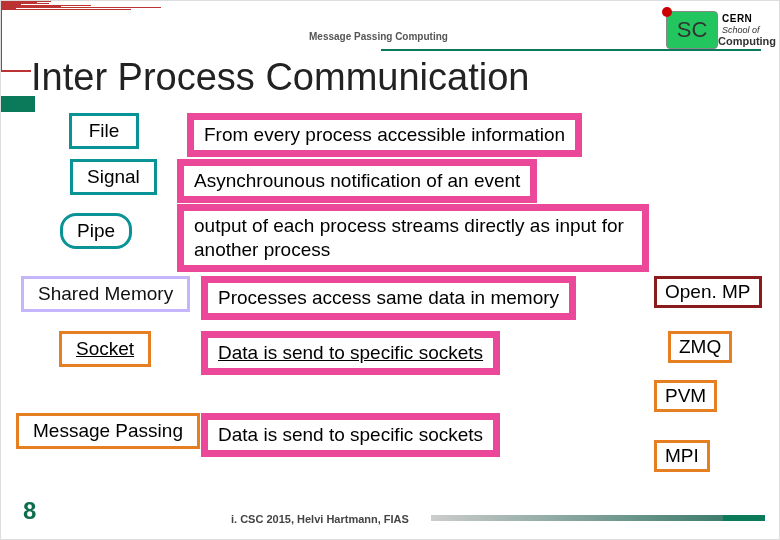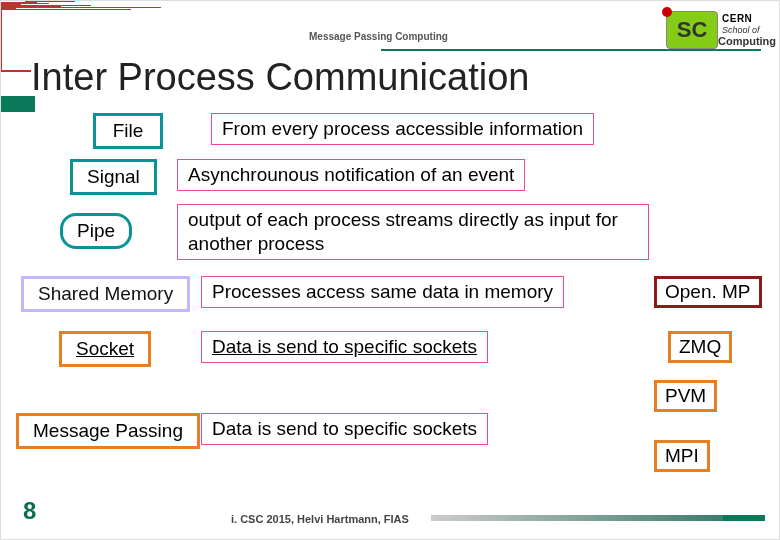--- a/index.html
+++ b/index.html
@@ -1,42 +1,42 @@
 <!DOCTYPE html>
 <html><head>
 <meta charset="utf-8">
 <style>
   * { box-sizing: border-box; margin: 0; padding: 0; }
   body { width: 780px; height: 540px; font-family: Arial, Helvetica, sans-serif; background: #fff; position: relative; overflow: hidden; }
   .slide { width: 780px; height: 540px; border: 1px solid #ddd; position: relative; }
   .top-line { position: absolute; top: 48px; left: 380px; width: 380px; height: 2px; background: #0a7a5a; }
   .header-label { position: absolute; top: 30px; left: 308px; font-size: 10px; font-weight: bold; color: #555; }
   .logo { position: absolute; top: 10px; right: 18px; width: 95px; height: 55px; }
-  .logo .big { position: absolute; top: 0; left: 0; width: 52px; height: 38px; border: 1px solid #888; border-radius: 4px; background: #84cc16; display: flex; align-items: center; justify-content: center; font-weight: bold; font-size: 22px; color: #333; }
+  .logo .big { position: absolute; top: 0; left: 0; width: 52px; height: 38px; border: 1px solid #888; border-radius: 4px; background: #22c55e; display: flex; align-items: center; justify-content: center; font-weight: normal; font-size: 22px; color: #333; }
   .logo .dot { position: absolute; top: -4px; left: -4px; width: 10px; height: 10px; background: #c00; border-radius: 50%; }
   .logo .cern { position: absolute; top: 2px; left: 56px; font-size: 10px; font-weight: bold; letter-spacing: 0.5px; }
   .logo .school { position: absolute; top: 14px; left: 56px; font-size: 9px; font-style: italic; color: #333; }
   .logo .computing { position: absolute; top: 24px; left: 52px; font-size: 11px; font-weight: bold; color: #333; }
   .title { position: absolute; top: 55px; left: 30px; font-size: 38px; color: #222; }
   .green-bar { position: absolute; left: 0; top: 95px; width: 34px; height: 16px; background: #0a7a5a; }
   .row { position: absolute; display: flex; align-items: center; }
   .label-box { padding: 4px 14px; font-size: 19px; text-align: center; min-width: 70px; }
-  .desc-box { border: 1px solid #ec4899; padding: 3px 10px; font-size: 19px; line-height: 1.25; }
+  .desc-box { border: 7px solid #ec4899; padding: 3px 10px; font-size: 19px; line-height: 1.25; }
   .connector { background: #b33; height: 1px; }
   .teal { border: 3px solid #0a9396; }
   .darkred { border: 3px solid #c4b5fd; color: #111; }
   .orange { border: 3px solid #e67e22; }
   .tag-box { border: 3px solid; padding: 2px 8px; font-size: 19px; position: absolute; }
   .tag-darkred { border-color: #8b1a1a; }
   .tag-orange { border-color: #e67e22; }
   .footer-num { position: absolute; bottom: 14px; left: 22px; font-size: 24px; font-weight: bold; color: #0d6e4f; }
   .footer-text { position: absolute; bottom: 14px; left: 230px; font-size: 11px; font-weight: bold; color: #444; }
   .footer-bar { position: absolute; bottom: 18px; left: 430px; width: 300px; height: 6px; background: linear-gradient(to right, #ccc, #3a7a6a); }
   .footer-accent { position: absolute; bottom: 18px; right: 14px; width: 42px; height: 6px; background: #0a7a5a; }
-  .r1 { top: 112px; margin-left: 24px; } .r2 { top: 158px; } .r3 { top: 203px; } .r4 { top: 275px; } .r5 { top: 330px; text-decoration: underline; } .r6 { top: 412px; }
+  .r1 { top: 112px; } .r2 { top: 158px; } .r3 { top: 203px; } .r4 { top: 275px; } .r5 { top: 330px; text-decoration: underline; } .r6 { top: 412px; }
 </style>
 </head>
 <body>
 
 <div class="slide">
 
   <div class="header-label">Message Passing Computing</div>
   <div class="top-line"></div>
 
   <div class="logo">

